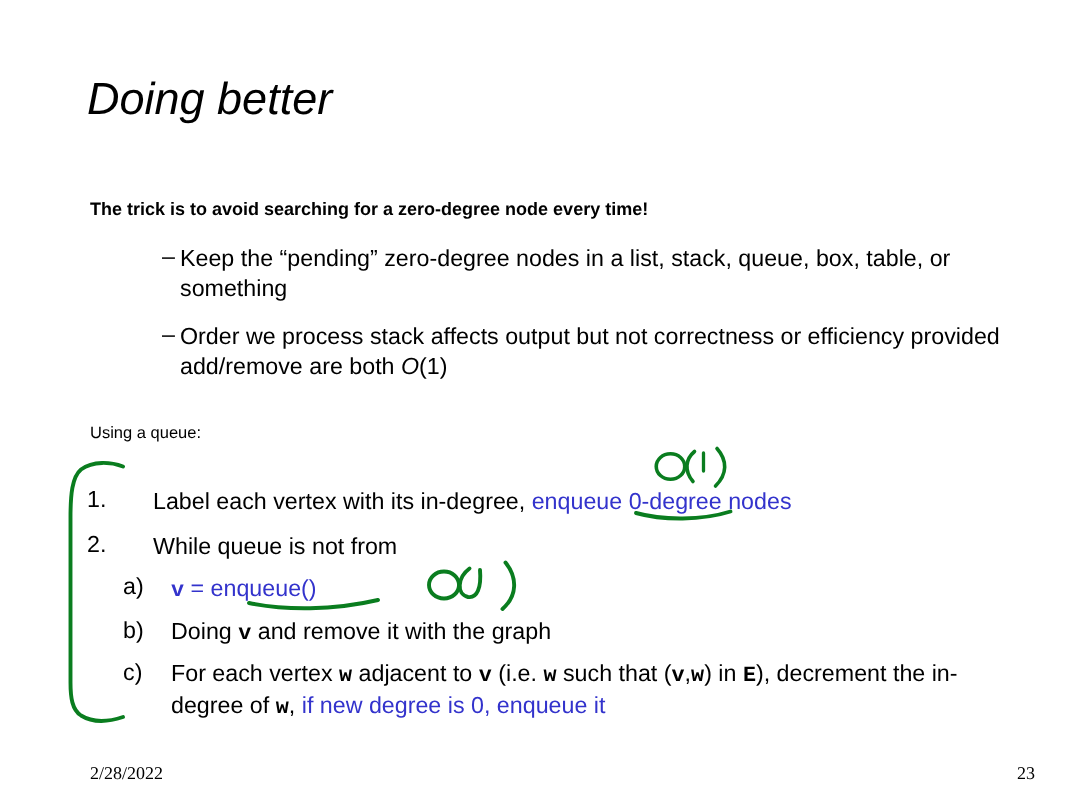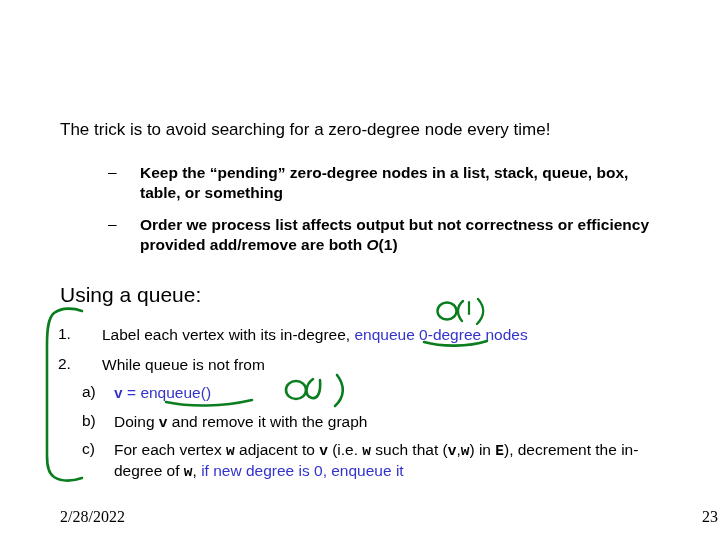--- a/index.html
+++ b/index.html
@@ -27,52 +27,52 @@
     font-weight: 400;
     letter-spacing: 0px;
     color: #000000;
     white-space: nowrap;
   }
 
   
   .lead-line {
     position: absolute;
     left: 60px;
-    top: 120px;
-    font-size: 17px;
+    top: 132px;
+    font-size: 12px;
     white-space: nowrap;
+    font-weight: bold;
   }
 
   .dash-item {
     position: absolute;
     left: 108px;
     font-size: 15.5px;
     width: 565px;
   }
   .dash-item .dash {
     position: absolute;
     left: 0;
     top: 0;
   }
   .dash-item .dtext {
     display: block;
-    margin-left: 32px;
+    margin-left: 12px;
     line-height: 1.32;
-    font-weight: bold;
   }
   #dash-1 { top: 163px; }
   #dash-2 { top: 215px; }
 
   .oh-italic { font-style: italic; }
 
   .using-line {
     position: absolute;
     left: 60px;
     top: 283px;
-    font-size: 21px;
+    font-size: 11px;
     white-space: nowrap;
   }
 
   
   .num-item {
     position: absolute;
     left: 58px;
     font-size: 15.5px;
     width: 610px;
   }
@@ -115,52 +115,53 @@
     font-weight: bold;
     font-size: 14.5px;
   }
   .blue { color: #3333cc; }
 
   
   #footer-date, #footer-page {
     position: absolute;
     top: 508px;
     font-family: "Liberation Serif", serif;
-    font-size: 16px;
+    font-size: 12px;
     color: #000000;
   }
   #footer-date { left: 60px; }
-  #footer-page { left: 678px; margin-left: 24px; }
+  #footer-page { left: 678px; }
 
   
   #ink-layer {
     position: absolute;
     left: 0;
     top: 0;
     width: 720px;
     height: 540px;
     pointer-events: none;
   }
 </style>
 </head>
 <body>
 
 <div id="slide">
 
+  <div id="slide-title">Doing better</div>
 
   <div class="lead-line">The trick is to avoid searching for a zero-degree node every time!</div>
 
   <div class="dash-item" id="dash-1">
     <span class="dash">–</span>
     <span class="dtext">Keep the “pending” zero-degree nodes in a list, stack, queue, box, table, or something</span>
   </div>
 
   <div class="dash-item" id="dash-2">
     <span class="dash">–</span>
-    <span class="dtext"><span>Order we process list affects output but not correctness or efficiency provided add/remove are both </span><span class="oh-italic">O</span><span>(1)</span></span>
+    <span class="dtext"><span>Order we process stack affects output but not correctness or efficiency provided add/remove are both </span><span class="oh-italic">O</span><span>(1)</span></span>
   </div>
 
   <div class="using-line">Using a queue:</div>
 
   <div class="num-item" id="num-1">
     <span class="marker">1.</span>
     <span class="ntext"><span>Label each vertex with its in-degree, </span><span class="blue">enqueue 0-degree nodes</span></span>
   </div>
 
   <div class="num-item" id="num-2">

